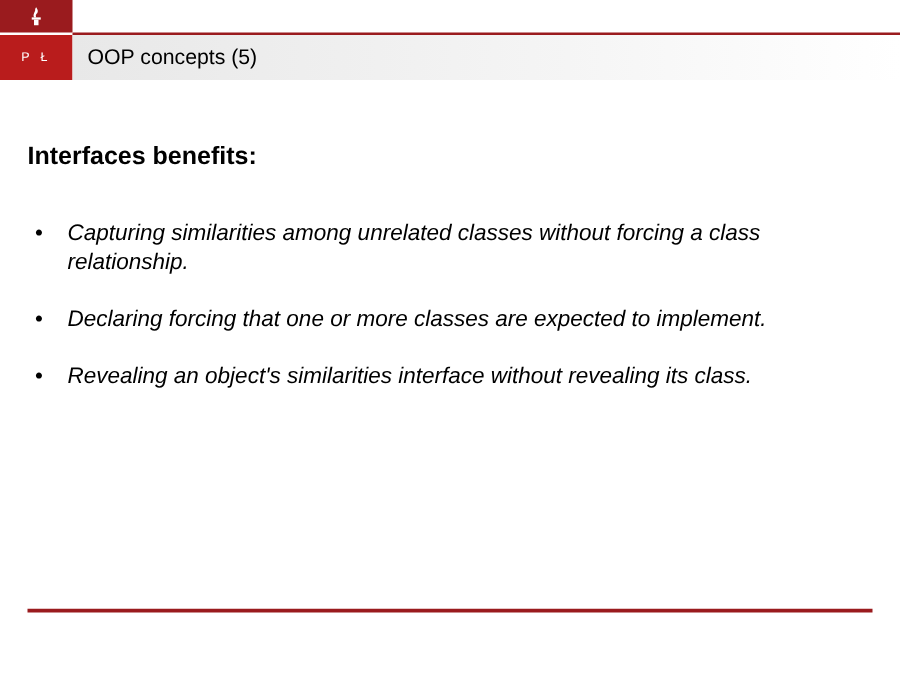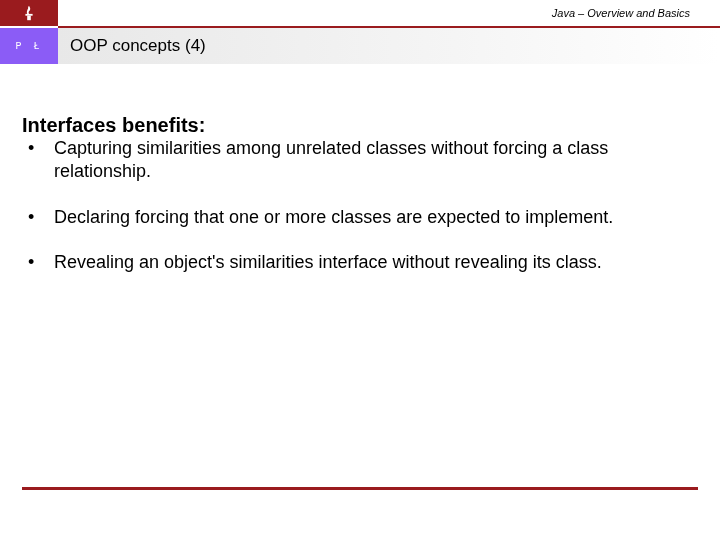--- a/index.html
+++ b/index.html
@@ -41,65 +41,67 @@
       background: #9a1b1e;
       margin-left: 58px;
     }
     .title-row {
       height: 36px;
       display: flex;
       align-items: stretch;
     }
     .logo-bottom {
       width: 58px;
-      background: #8b5cf6;
+      background: #b91c1c;
       display: flex;
       align-items: center;
       justify-content: center;
       color: #fff;
       font-size: 10px;
       letter-spacing: 3px;
-      font-family: Liberation Mono, monospace;
+      font-family: Liberation Sans, sans-serif;
     }
     .slide-title-bar {
       flex: 1;
       background: linear-gradient(to right, #e8e8e8 0%, #f5f5f5 60%, #ffffff 100%);
       display: flex;
       align-items: center;
       padding-left: 12px;
       font-size: 17px;
       color: #000;
       font-weight: normal;
     }
     .content {
       padding: 50px 30px 0 22px;
     }
     .heading {
       font-size: 20px;
       font-weight: bold;
       color: #000;
+      margin-bottom: 38px;
     }
     ul.bullets {
       list-style: none;
     }
     ul.bullets li {
       display: flex;
       align-items: flex-start;
       margin-bottom: 22px;
       font-size: 18px;
       line-height: 1.3;
       color: #000;
     }
     .bullet-marker {
       width: 32px;
       flex-shrink: 0;
       padding-left: 6px;
     }
     .bullet-text {
       flex: 1;
+      font-style: italic;
     }
     .footer-line {
       position: absolute;
       bottom: 50px;
       left: 22px;
       right: 22px;
       height: 3px;
       background: #9a1b1e;
     }
   </style>
@@ -107,26 +109,25 @@
 <body>
 
 <div class="header-row">
   <div class="logo-top">
     <svg class="torch-icon" viewBox="0 0 20 20">
       <path d="M10 2 C11 4 12 5 11 7 C10 8 9 9 10 11 L8 11 C7 9 8 7 9 5 C9 4 9 3 10 2 Z" fill="#fff"></path>
       <rect x="6" y="11" width="8" height="2" fill="#fff"></rect>
       <rect x="8" y="13" width="4" height="5" fill="#fff"></rect>
     </svg>
   </div>
-  <div class="breadcrumb">Java – Overview and Basics</div>
 </div>
 <div class="divider-top"></div>
 <div class="title-row">
   <div class="logo-bottom">P Ł</div>
-  <div class="slide-title-bar">OOP concepts (4)</div>
+  <div class="slide-title-bar">OOP concepts (5)</div>
 </div>
 
 <div class="content">
   <div class="heading">Interfaces benefits:</div>
   <ul class="bullets">
     <li>
       <span class="bullet-marker">•</span>
       <span class="bullet-text">Capturing similarities among unrelated classes without forcing a class relationship.</span>
     </li>
     <li>

